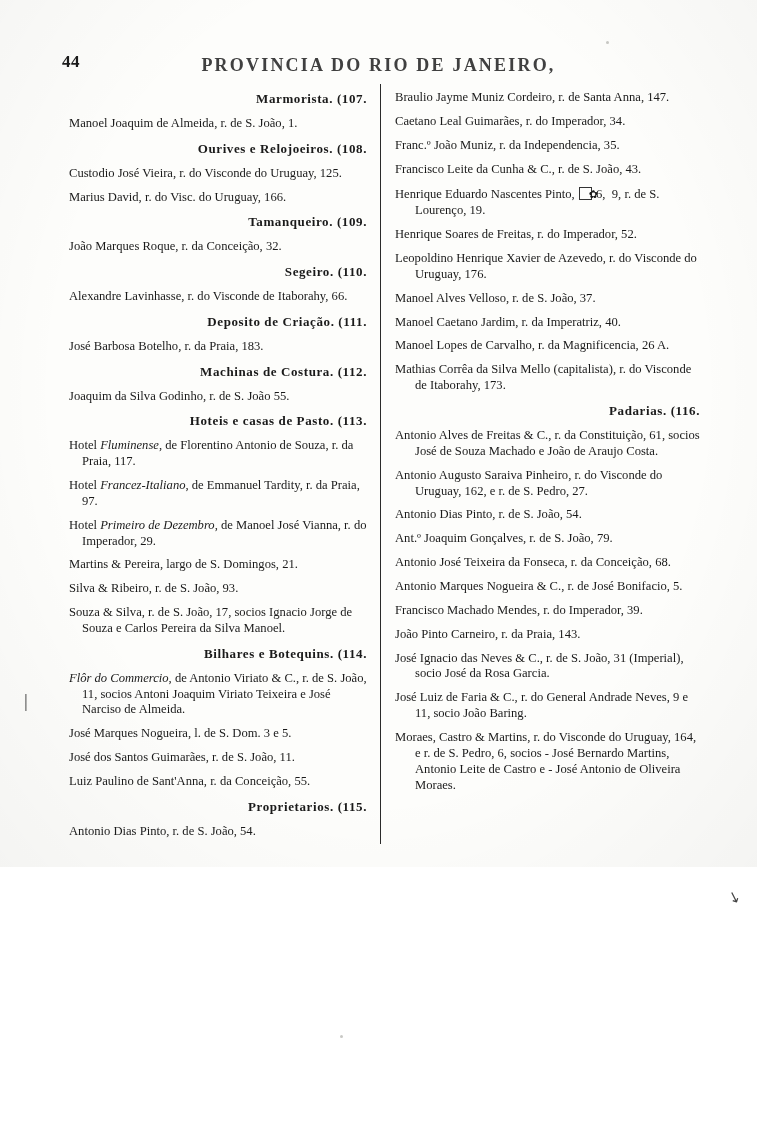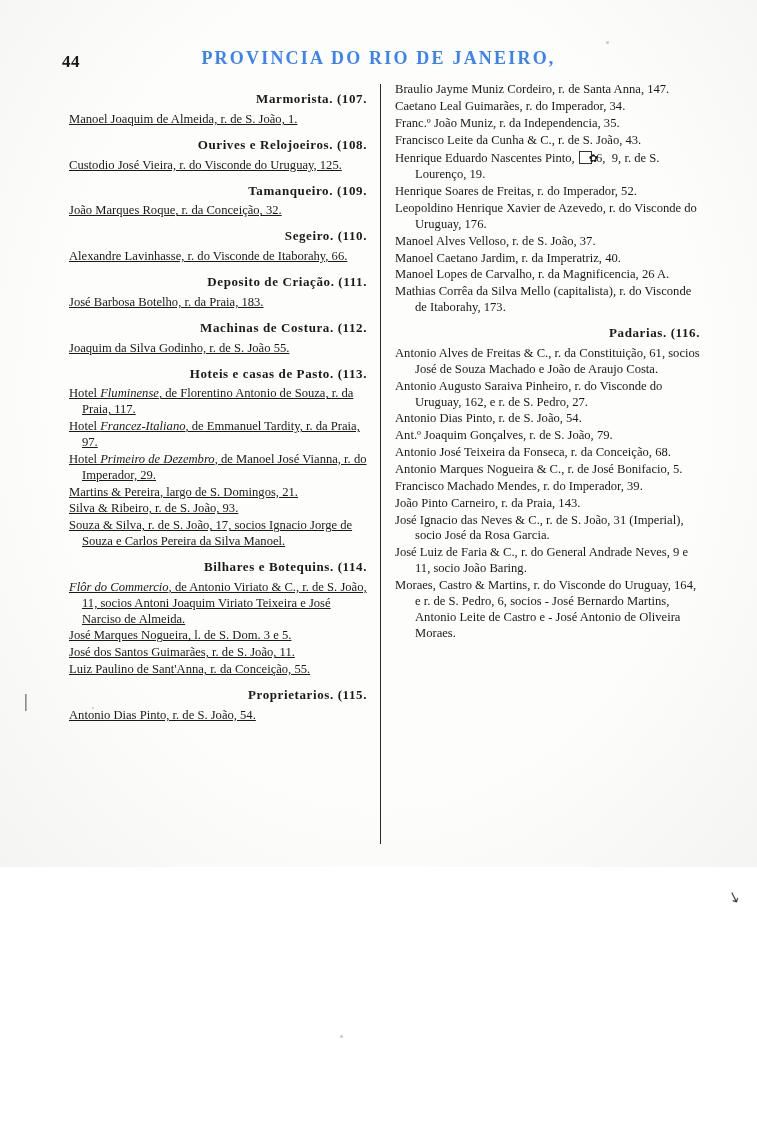--- a/index.html
+++ b/index.html
@@ -36,21 +36,22 @@
     top: 48px;
     width: 757px;
     text-align: center;
   }
   .header-title {
     display: inline-block;
     font-family: "Liberation Serif", serif;
     font-weight: bold;
     font-size: 18px;
     letter-spacing: 2.2px;
-    color: #3b82f6;
+    color: #404040;
+    margin-top: 7px;
   }
   .folio {
     position: absolute;
     left: 62px;
     top: 52px;
     font-weight: bold;
     font-size: 17px;
     letter-spacing: 0.5px;
   }
   .columns {
@@ -78,30 +79,30 @@
     background: #2a2a2a;
   }
   .sec-head {
     text-align: right;
     font-weight: bold;
     font-size: 13px;
     letter-spacing: 0.6px;
     margin: 9px 0 4px 0;
   }
   .entry {
-    margin: 0 0 1px 0;
+    margin: 8px 0 1px 0;
     padding-left: 17px;
     text-indent: -17px;
     font-size: 12.6px;
     line-height: 1.26;
   }
   .entry em {
     font-style: italic;
   }
-  .col-left .entry { padding-left: 20px; text-indent: -13px; text-decoration: underline; }
+  .col-left .entry { padding-left: 20px; text-indent: -13px; }
   .col-right .entry { padding-left: 20px; text-indent: -20px; }
   .stamp {
     display: inline-block;
     width: 11px;
     height: 11px;
     border: 1px solid #333;
     position: relative;
     top: 2px;
     margin: 0 1px;
   }
@@ -147,20 +148,21 @@
   <div class="margin-mark-left">|</div>
   <div class="margin-mark-right">↘</div>
 
   <div class="columns">
     <div class="divider"></div>
     <div class="col col-left" id="col-left">
         <div class="sec-head">Marmorista. (107.</div>
         <div class="entry">Manoel Joaquim de Almeida, r. de S. João, 1.</div>
         <div class="sec-head">Ourives e Relojoeiros. (108.</div>
         <div class="entry">Custodio José Vieira, r. do Visconde do Uruguay, 125.</div>
+        <div class="entry">Marius David, r. do Visc. do Uruguay, 166.</div>
         <div class="sec-head">Tamanqueiro. (109.</div>
         <div class="entry">João Marques Roque, r. da Conceição, 32.</div>
         <div class="sec-head">Segeiro. (110.</div>
         <div class="entry">Alexandre Lavinhasse, r. do Visconde de Itaborahy, 66.</div>
         <div class="sec-head">Deposito de Criação. (111.</div>
         <div class="entry">José Barbosa Botelho, r. da Praia, 183.</div>
         <div class="sec-head">Machinas de Costura. (112.</div>
         <div class="entry">Joaquim da Silva Godinho, r. de S. João  55.</div>
         <div class="sec-head">Hoteis e casas de Pasto. (113.</div>
         <div class="entry">Hotel <em>Fluminense</em>, de Florentino Antonio de Souza, r. da Praia, 117.</div>

